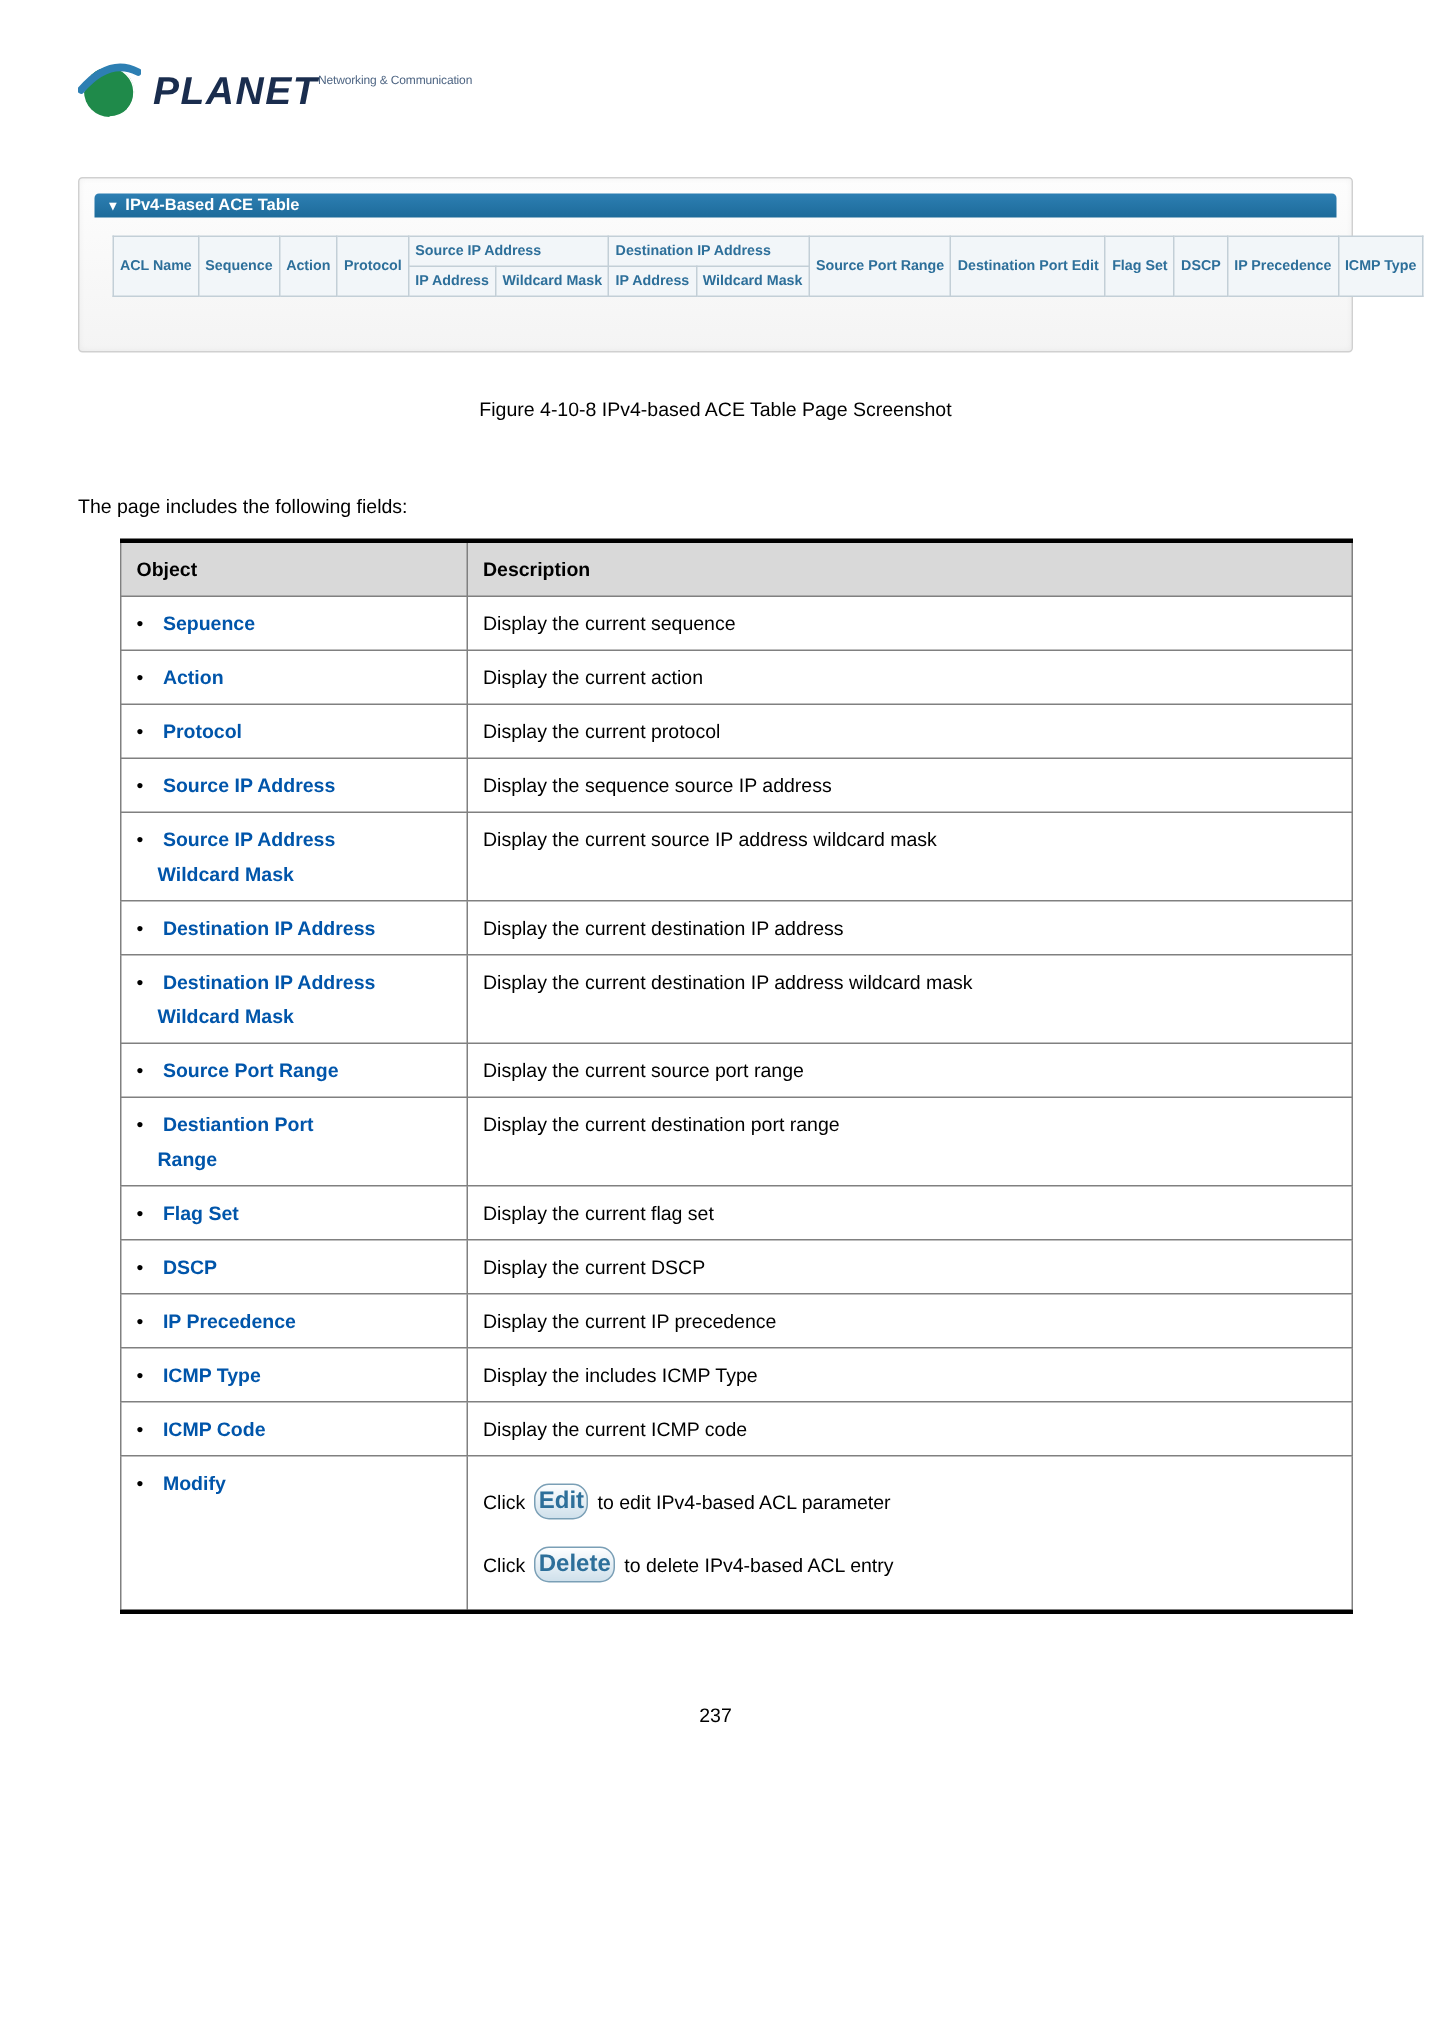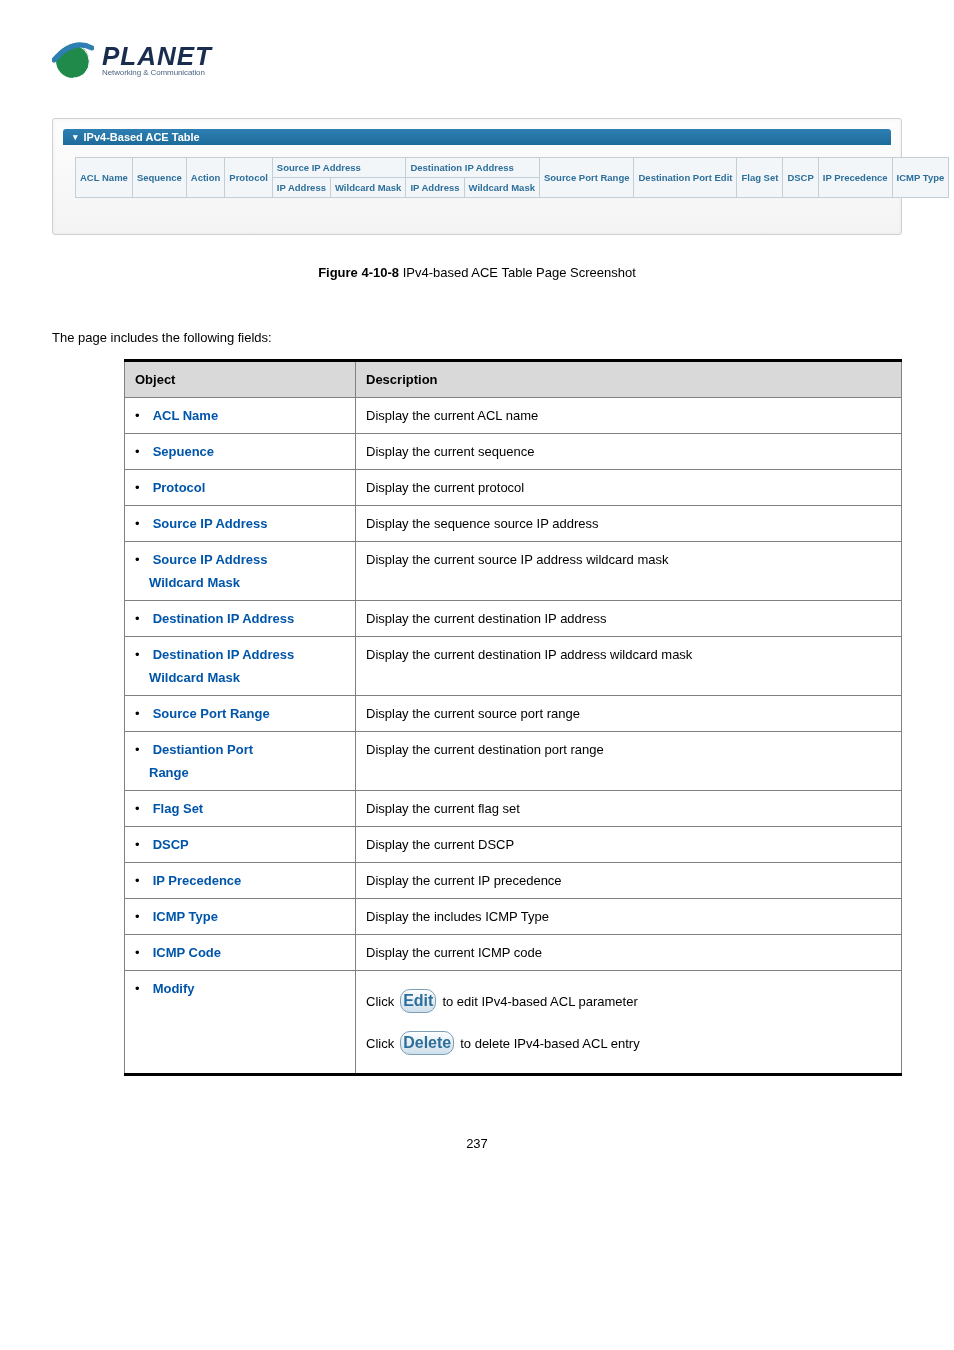--- a/index.html
+++ b/index.html
@@ -20,21 +20,21 @@
     display: flex;
     align-items: center;
     gap: 8px;
     margin-bottom: 36px;
   }
   .logo-mark {
     width: 42px;
     height: 42px;
     position: relative;
   }
-  .logo-text-stack { display: flex; flex-direction: column; }
+  .logo-text-stack { display: flex; }
   .logo-word {
     font-size: 26px;
     font-weight: 900;
     font-style: italic;
     letter-spacing: 1px;
     color: #1a2d4e;
     line-height: 0.9;
   }
   .logo-tag {
     font-size: 8px;
@@ -81,29 +81,29 @@
     vertical-align: middle;
     background: #f2f6f9;
     white-space: nowrap;
   }
   
   .fig-caption {
     text-align: center;
     margin: 30px 0 50px 0;
     font-size: 13px;
   }
-  .fig-caption b { font-weight: bold; }
+  .fig-caption b { font-weight: normal; }
   
   .body-line {
     margin: 0 0 14px 0;
     font-size: 13px;
   }
   
   .fields-wrap {
-    margin-left: 72px;
+    margin-left: 28px;
   }
   .fields-table {
     border-collapse: collapse;
     width: 100%;
     font-size: 13px;
   }
   .fields-table th, .fields-table td {
     border: 1px solid #808080;
     padding: 10px 10px;
     text-align: left;
@@ -221,27 +221,27 @@
   <div class="fields-wrap">
     <table class="fields-table">
       <thead>
         <tr>
           <th class="obj-col">Object</th>
           <th>Description</th>
         </tr>
       </thead>
       <tbody id="fields-body">
 
-      <tr>
-            <td class="obj-col"><span class="bullet">•</span> <span class="obj-name">ACL Name</span></td>
-            <td>Display the current ACL name</td>
-          </tr>
           <tr>
             <td class="obj-col"><span class="bullet">•</span> <span class="obj-name">Sepuence</span></td>
             <td>Display the current sequence</td>
+          </tr>
+          <tr>
+            <td class="obj-col"><span class="bullet">•</span> <span class="obj-name">Action</span></td>
+            <td>Display the current action</td>
           </tr>
           <tr>
             <td class="obj-col"><span class="bullet">•</span> <span class="obj-name">Protocol</span></td>
             <td>Display the current protocol</td>
           </tr>
           <tr>
             <td class="obj-col"><span class="bullet">•</span> <span class="obj-name">Source IP Address</span></td>
             <td>Display the sequence source IP address</td>
           </tr>
           <tr>

